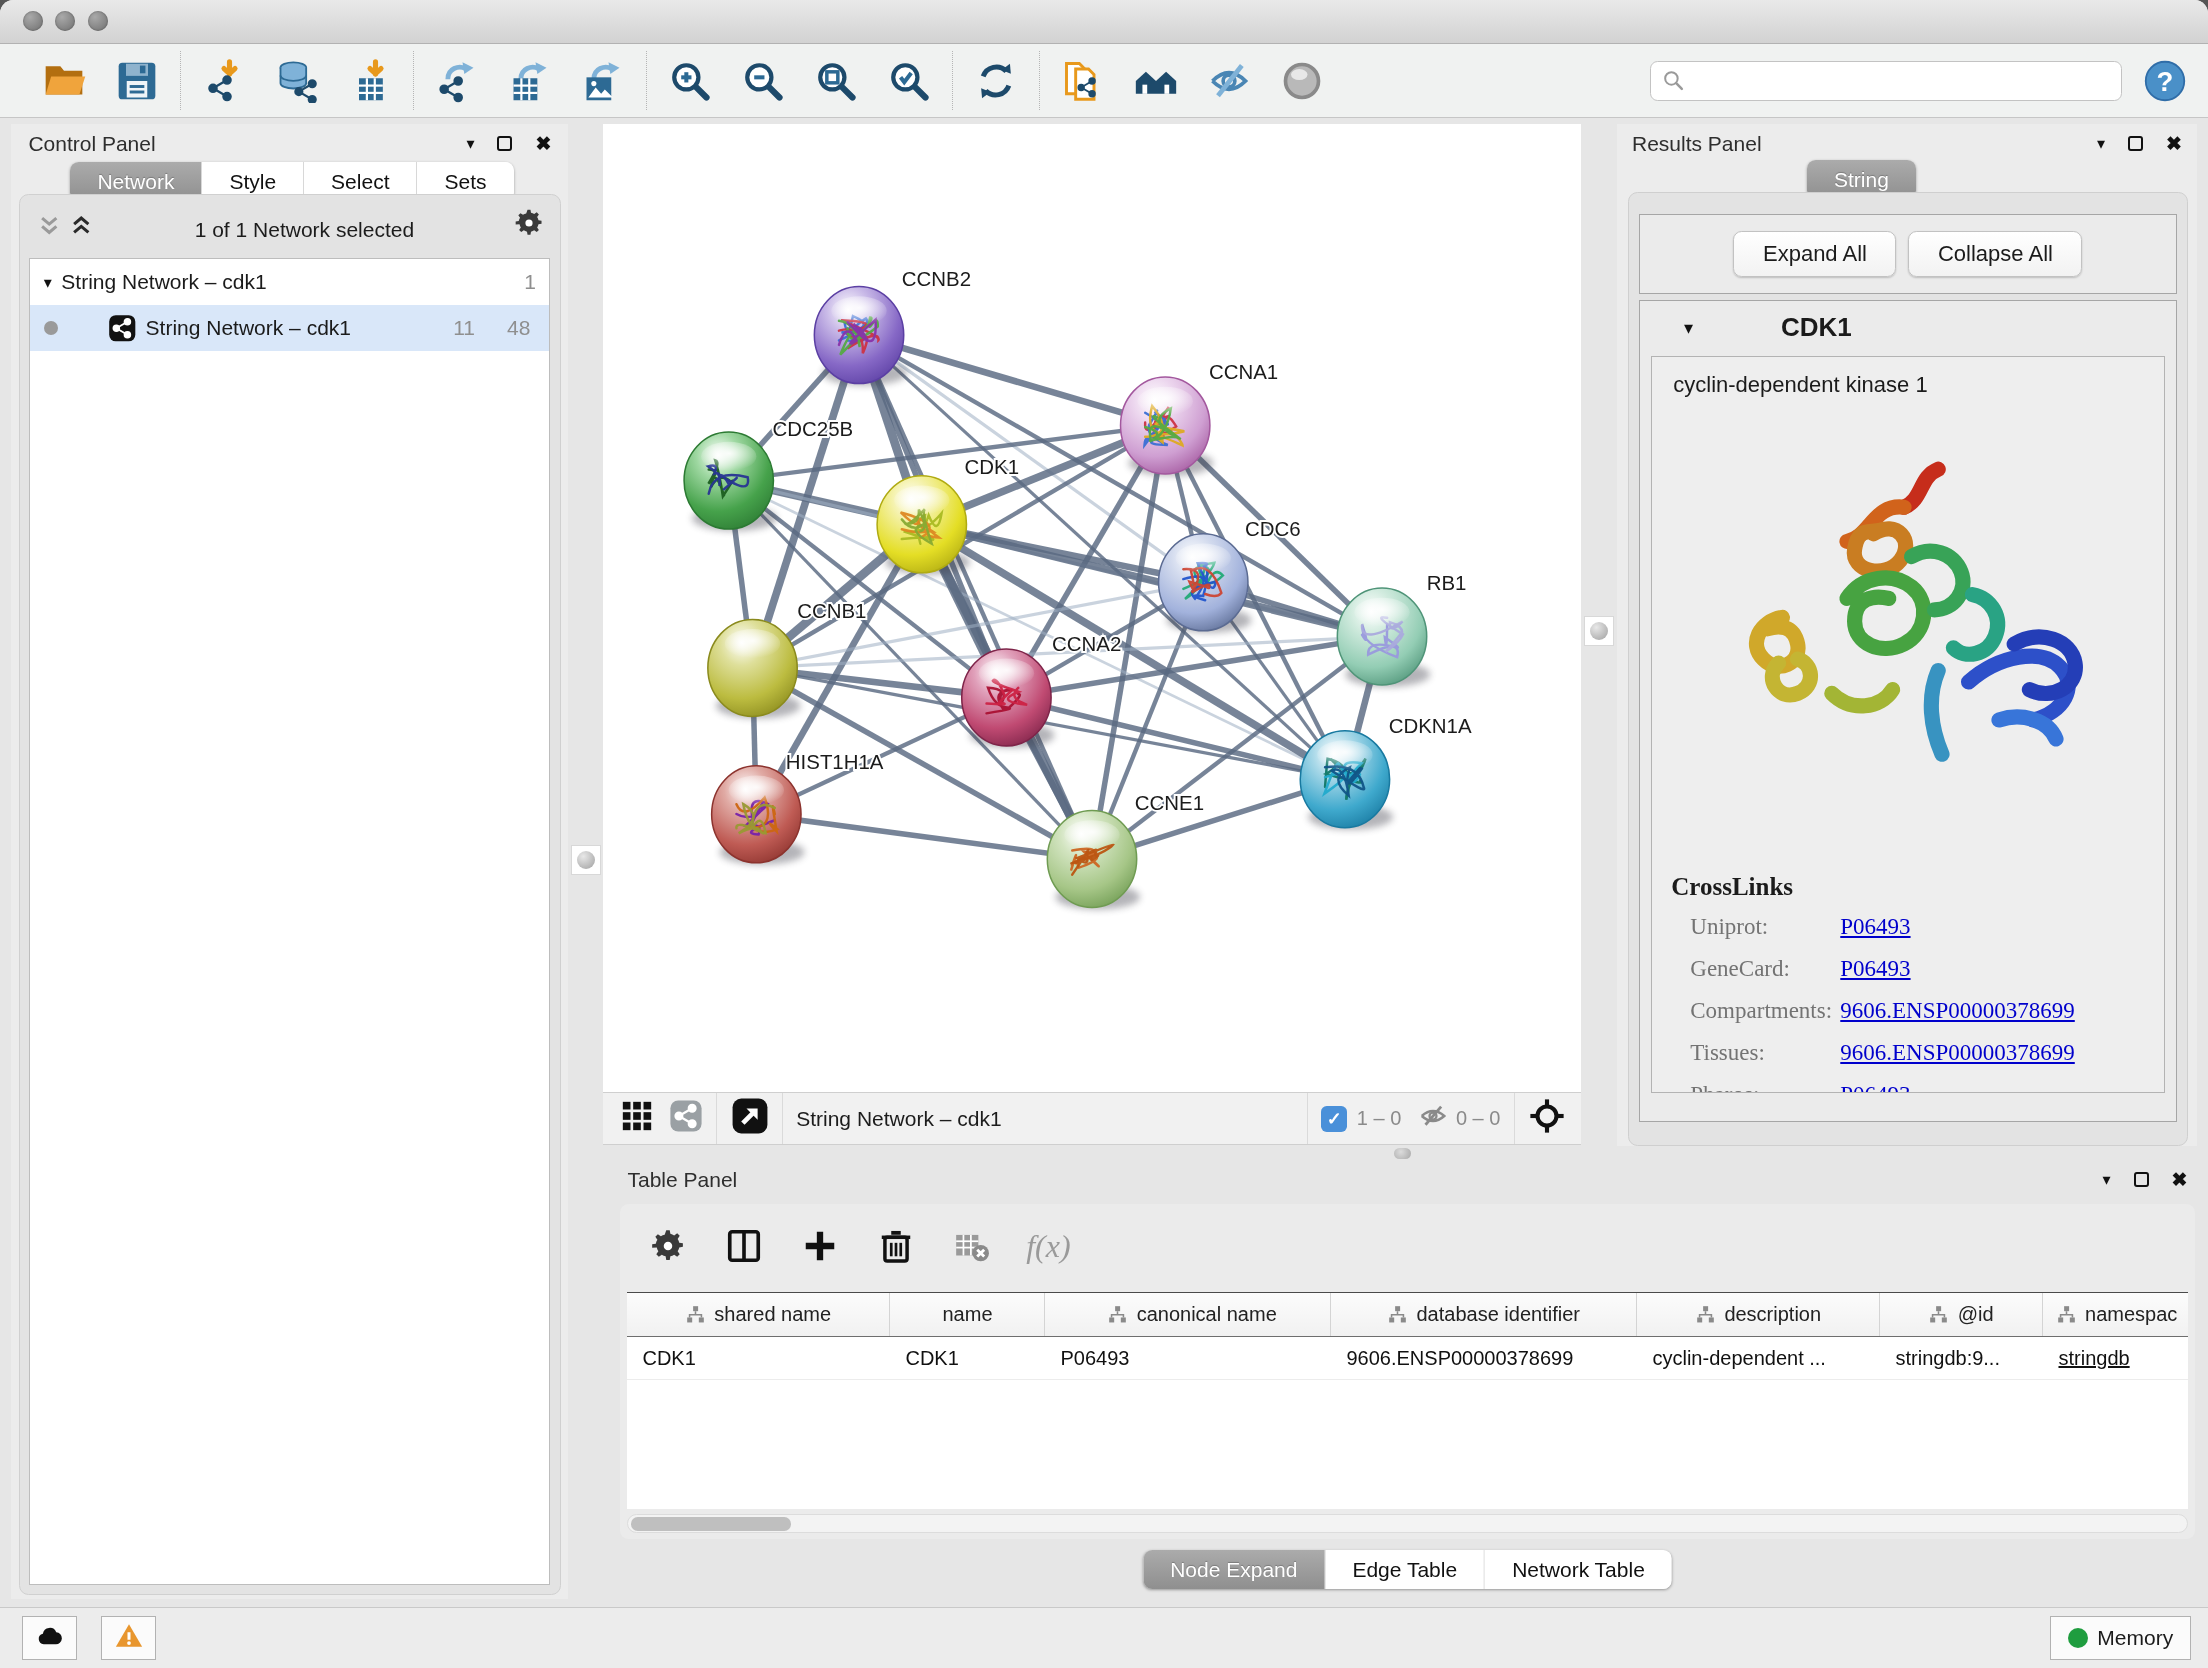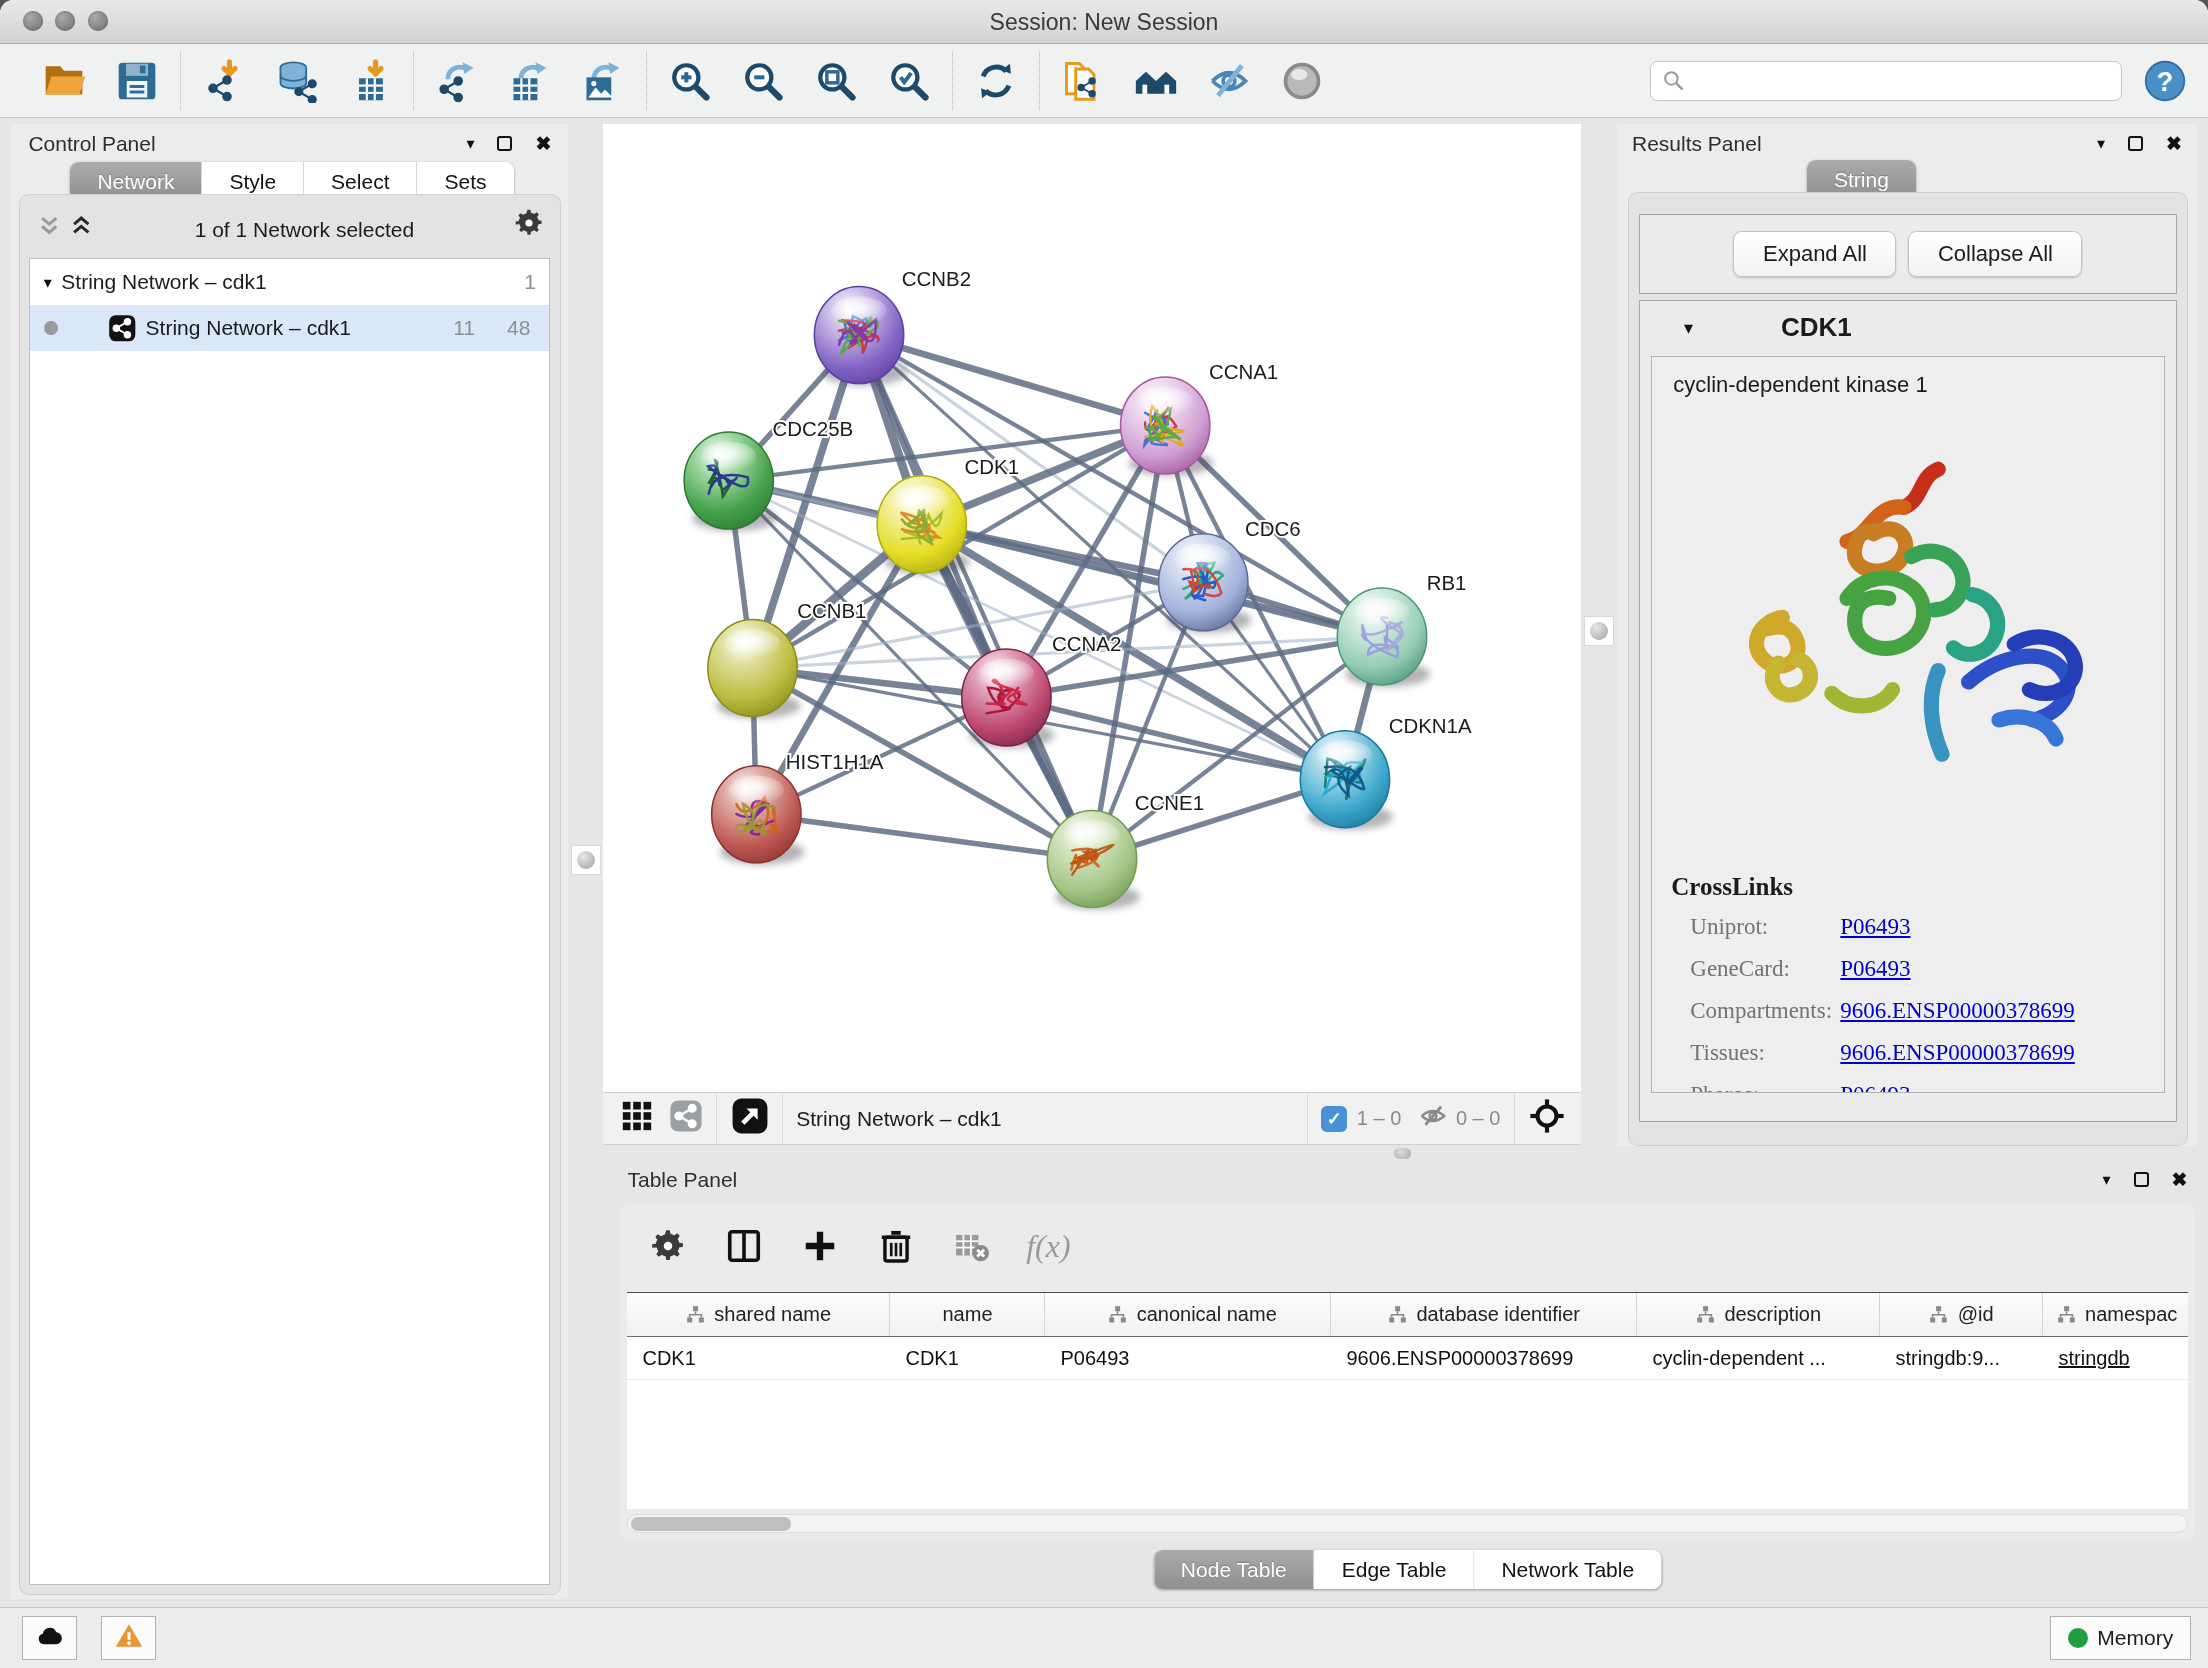--- a/index.html
+++ b/index.html
@@ -115,21 +115,20 @@
 </style>
 </head>
 <body>
 
 <div class="window">
 
   <div class="titlebar">
     <span class="traffic" style="left:23px"></span>
     <span class="traffic" style="left:55px"></span>
     <span class="traffic" style="left:88px"></span>
-    <div class="title-text">Session: New Session</div>
   </div>
 
   <div class="toolbar">
     <div id="tb-groups" style="display:flex;align-items:center">
         <div class="tb-group">
           <span class="tbtn">
             <svg viewBox="0 0 24 24">
               <path d="M2 4h8l2 2.4h10v13H2z" fill="#b36f10"></path>
               <path d="M5 9.6h18.6l-3.2 9.8H2z" fill="#f0a43c"></path>
             </svg>
@@ -918,21 +917,21 @@
               <div class="td" style="width: 163px;">stringdb:9...</div>
               <div class="td" style="width: 148px; text-decoration: underline;">stringdb</div>
             </div>
           </div>
       </div>
       <div class="hscroll">
         <div class="hthumb"></div>
       </div>
     </div>
     <div class="tp-tabs segtabs">
-      <span class="segtab sel">Node Table</span>
+      <span class="segtab sel">Node Expand</span>
       <span class="segtab">Edge Table</span>
       <span class="segtab">Network Table</span>
     </div>
   </div>
 
   <div class="bottombar">
     <div class="bbtn" style="left:22px;width:55px">
       <span class="ic32"><svg viewBox="0 0 24 24">
             <path d="M7 18.5a4.2 4.2 0 0 1-.7-8.3A5.6 5.6 0 0 1 17 8.9a4.6 4.6 0 0 1-.6 9.6z" fill="#111"></path>
           </svg></span>

